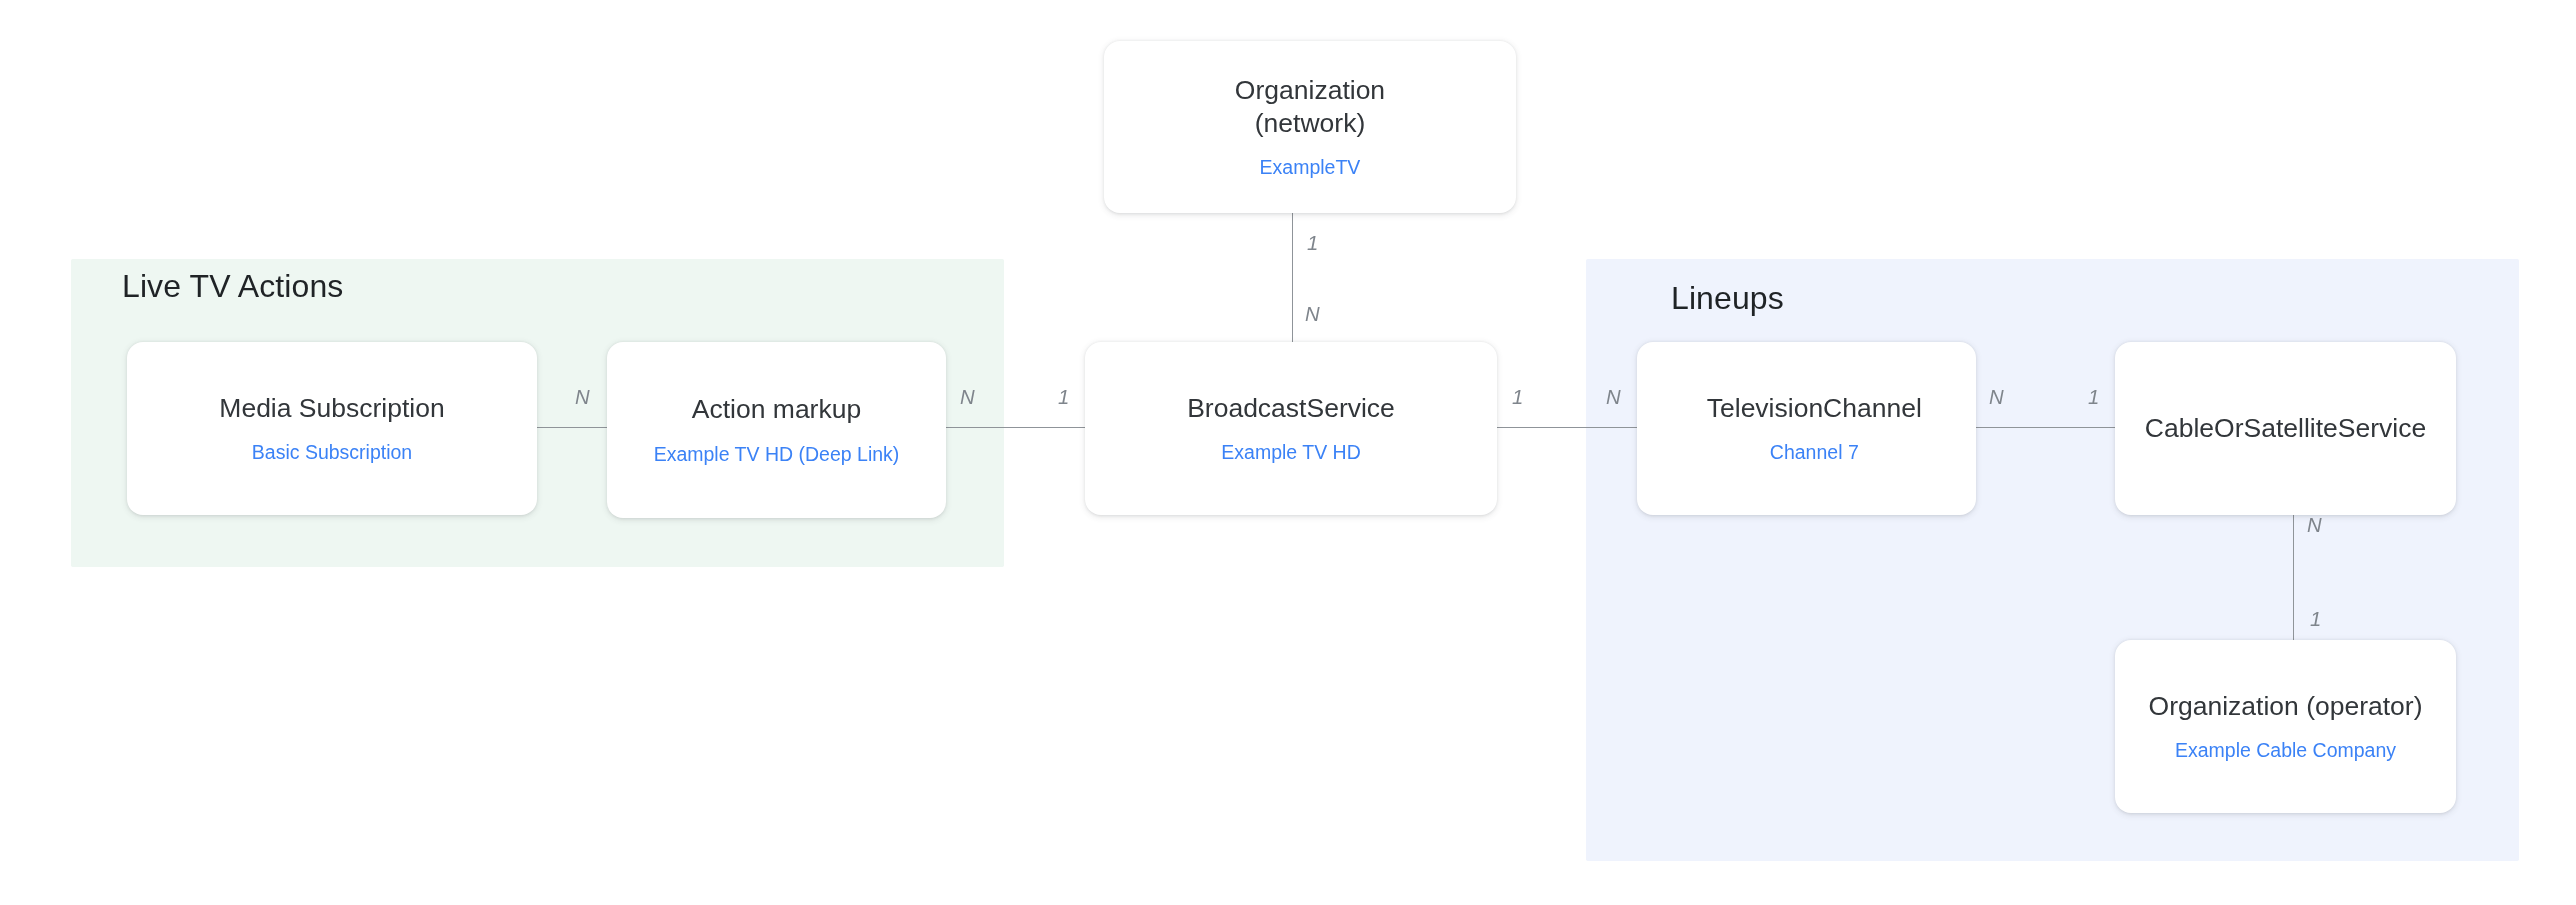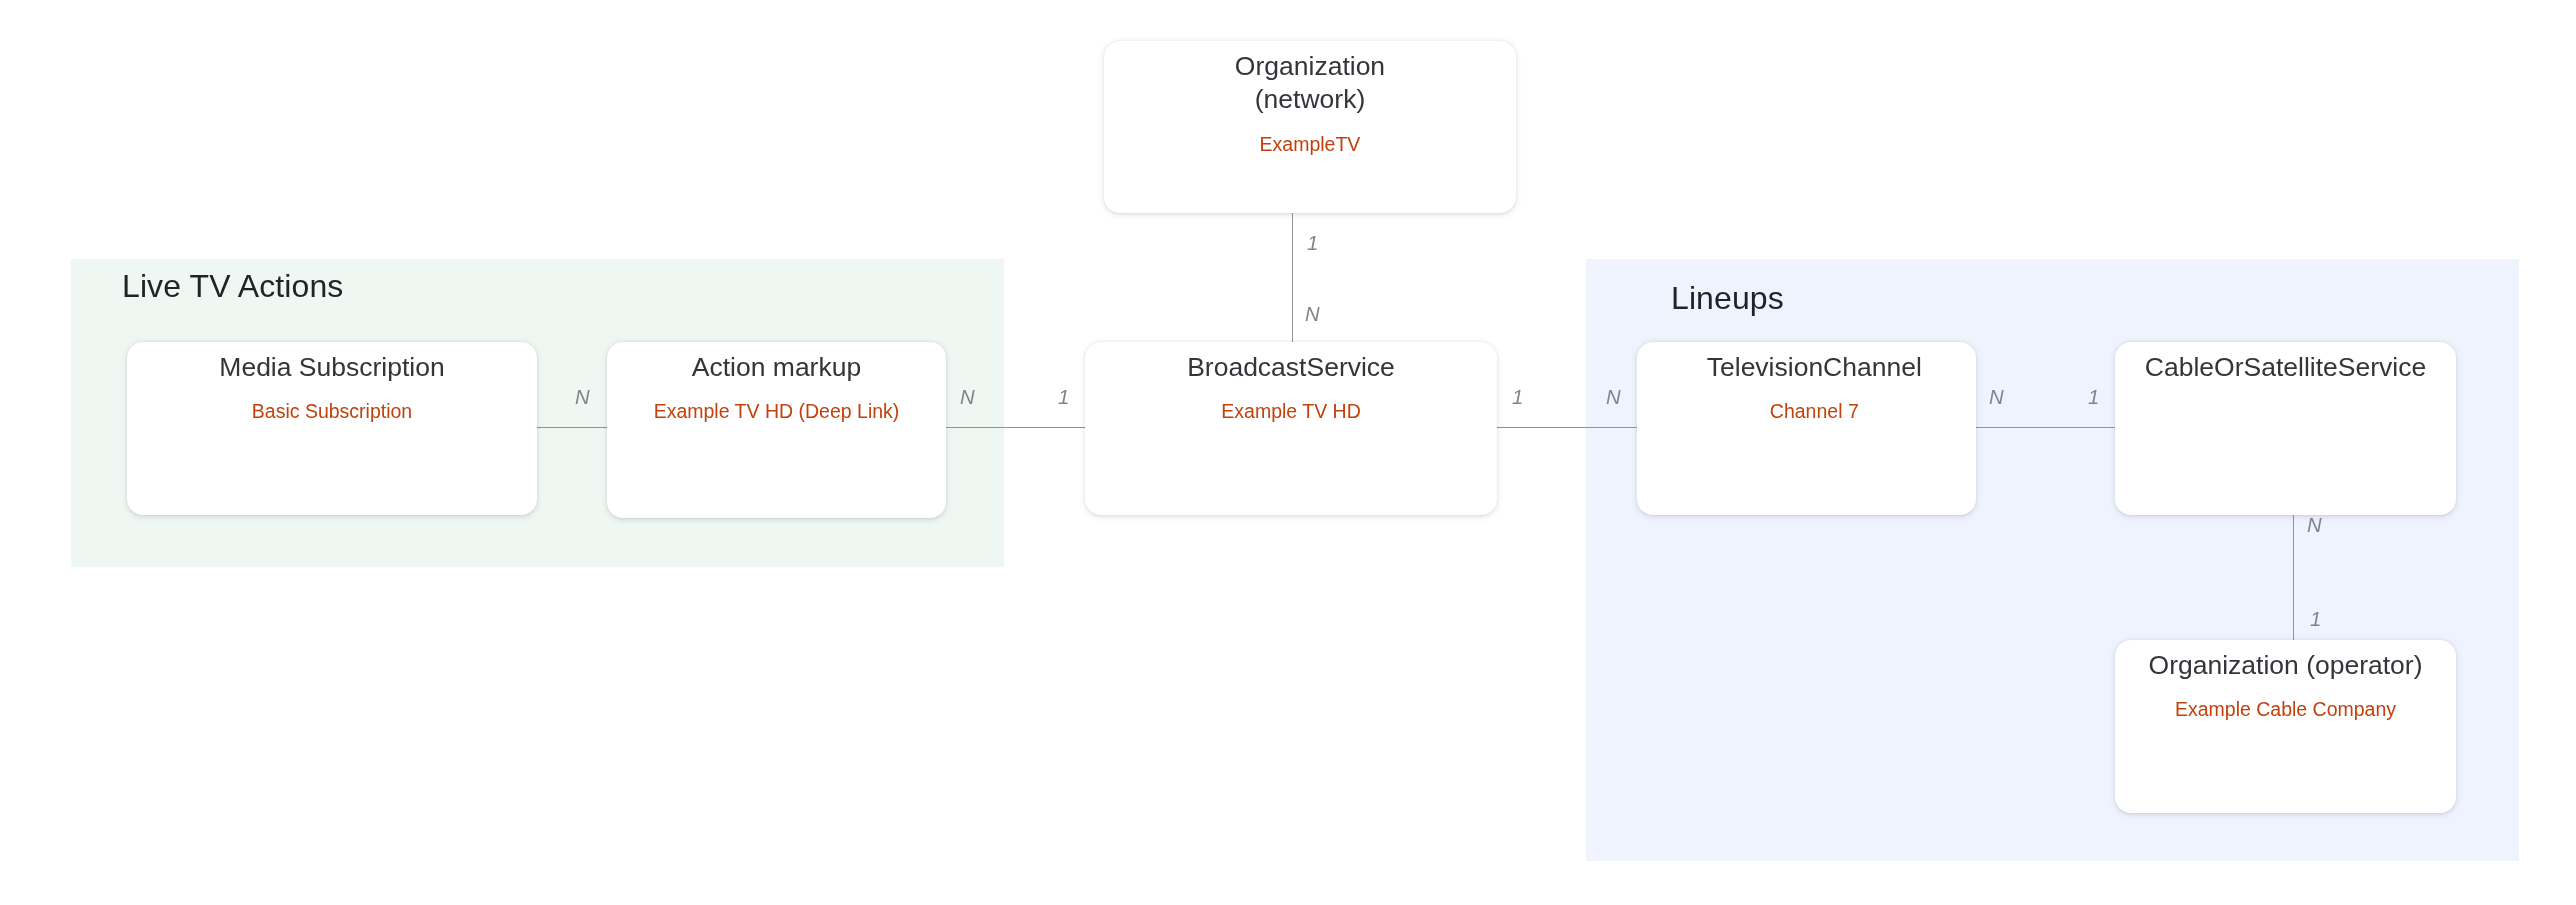--- a/index.html
+++ b/index.html
@@ -38,37 +38,37 @@
 
   
   .node {
     position: absolute;
     background: #ffffff;
     border-radius: 16px;
     box-shadow: 0 1.8px 6.2px rgba(60,64,67,0.13), 0 0.9px 2.7px rgba(60,64,67,0.09);
     display: flex;
     flex-direction: column;
     align-items: center;
-    justify-content: flex-start;
+    justify-content: center;
     padding: 8.8px 12.4px;
     z-index: 5;
   }
   .node-title {
     font-size: 26.5px;
     line-height: 1.26;
     font-weight: 400;
     color: #32363a;
     text-align: center;
     white-space: pre-line;
   }
   .node-subtitle {
     font-size: 19.5px;
     line-height: 1.28;
     font-weight: 400;
-    color: #c2410c;
+    color: #3b82f6;
     text-align: center;
     margin-top: 15px;
     white-space: pre-line;
   }
 
   
   .edge-h {
     position: absolute;
     height: 0;
     border-top: 1.8px solid #8f9499;

